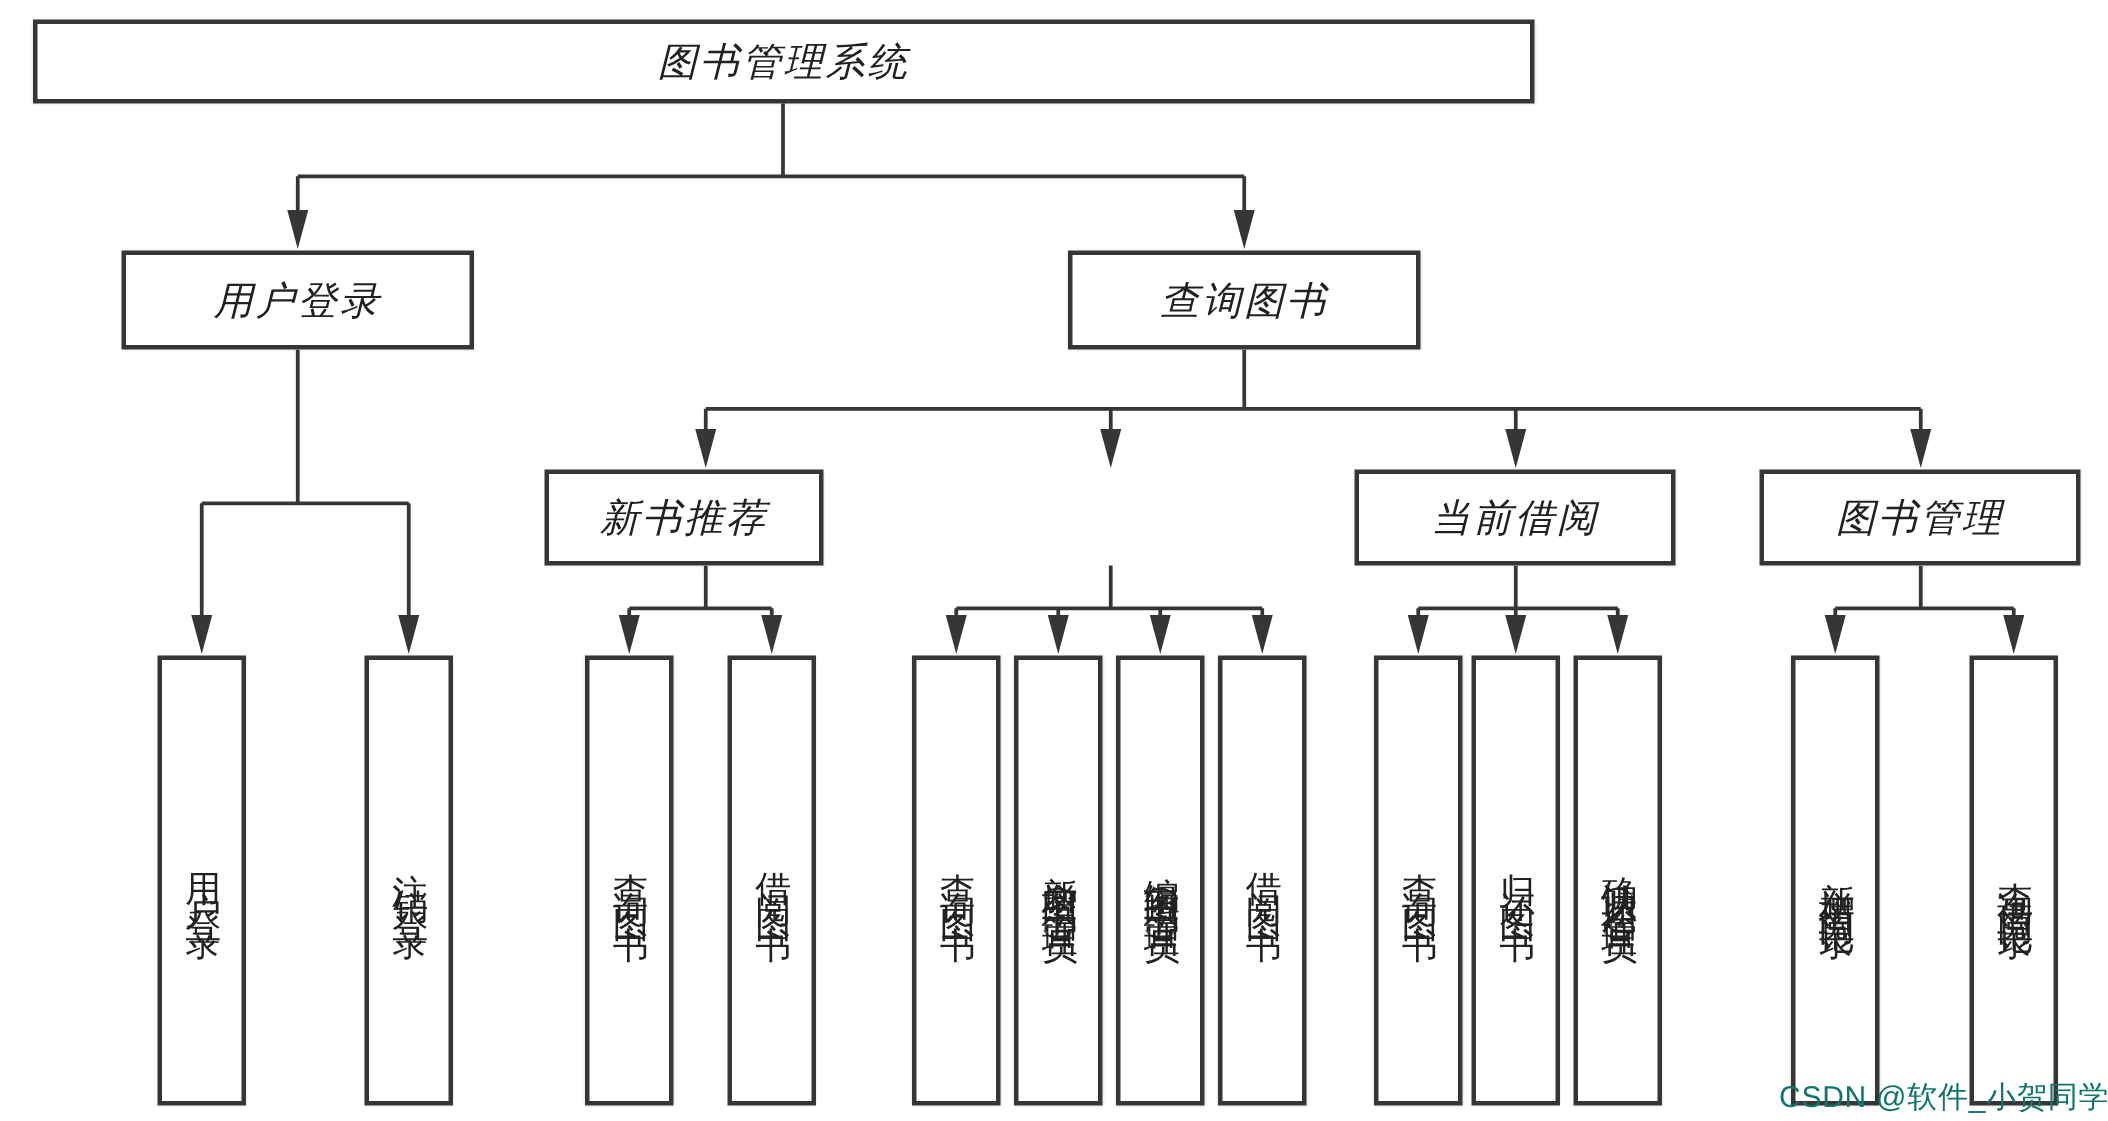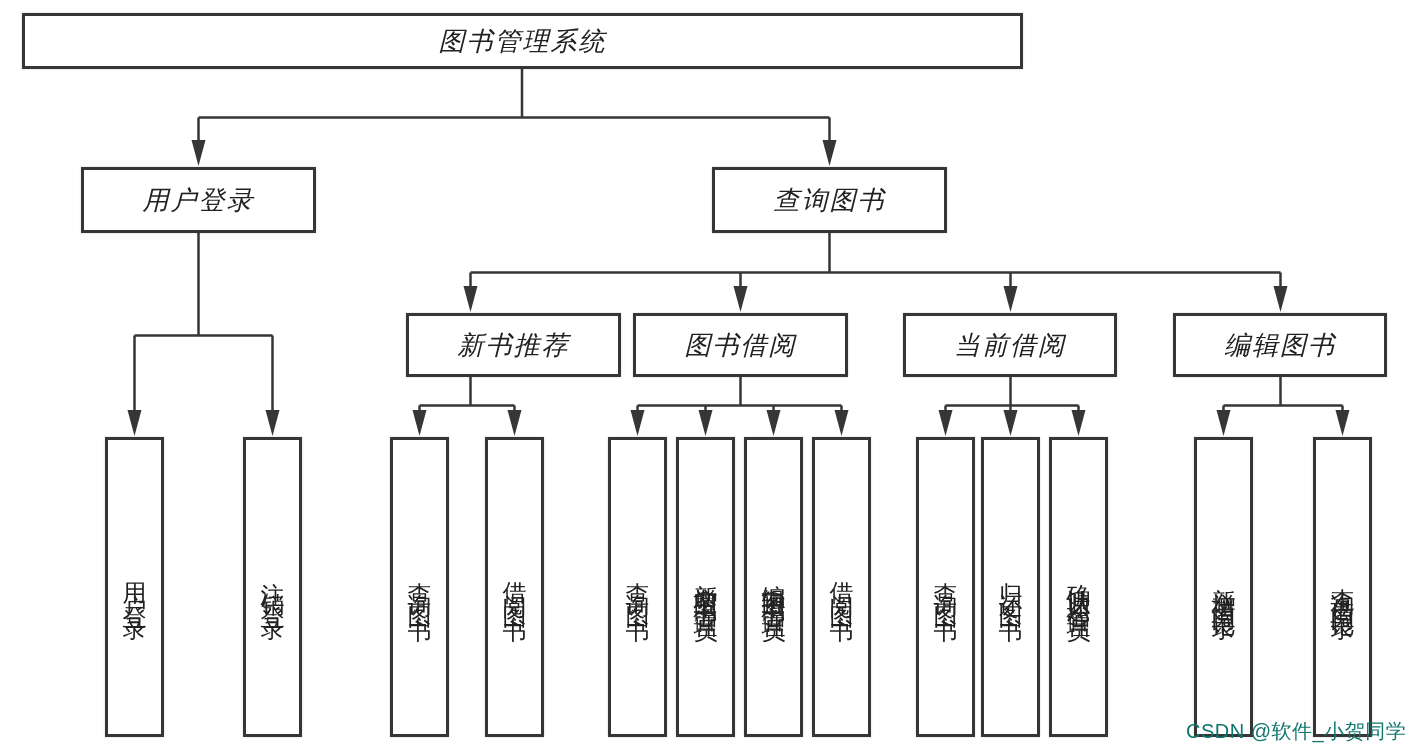--- a/index.html
+++ b/index.html
@@ -18,21 +18,21 @@
     box-sizing:border-box;
     color:#212121;
     display:flex;align-items:center;justify-content:center;
     z-index:2;
     box-shadow:0 0 2px rgba(0,0,0,0.18);
   }
   .node.h{font-size:26px;letter-spacing:2px;font-style:italic;}
   .n-root{left:22px;top:13px;width:1001px;height:56px;font-size:25px;}
   .n-user-login{left:81px;top:167px;width:235px;height:66px;}
   .n-book-mgmt{left:712px;top:167px;width:235px;height:66px;}
-  .n-new-books{left:363px;top:313px;width:215px;height:64px;margin-left:43px;}
+  .n-new-books{left:363px;top:313px;width:186px;height:64px;}
   .n-borrowing{left:633px;top:313px;width:215px;height:64px;}
   .n-current{left:903px;top:313px;width:214px;height:64px;}
   .n-records{left:1173px;top:313px;width:214px;height:64px;}
   .node.v{top:437px;width:59px;height:300px;}
   .node.v > span{
     writing-mode:vertical-rl;
     text-orientation:mixed;
     font-size:24px;
     line-height:1;
     white-space:nowrap;
@@ -96,23 +96,22 @@
       <polygon points="1335.5,410 1349.5,410 1342.5,436"></polygon>
     </g>
   </svg>
 
   <div class="node h n-root">图书管理系统</div>
 
   <div class="node h n-user-login">用户登录</div>
   <div class="node h n-book-mgmt">查询图书</div>
 
   <div class="node h n-new-books">新书推荐</div>
-  <div class="node h n-borrowing">图书借阅</div>
   <div class="node h n-current">当前借阅</div>
-  <div class="node h n-records">编辑图书</div>
+  <div class="node h n-records">图书管理</div>
 
   <div class="node v ls12 x-ul-login">
     <span>用户登录</span>
   </div>
   <div class="node v ls12 x-ul-logout">
     <span>注销登录</span>
   </div>
 
   <div class="node v ls12 x-nb-query">
     <span>查询图书</span>

